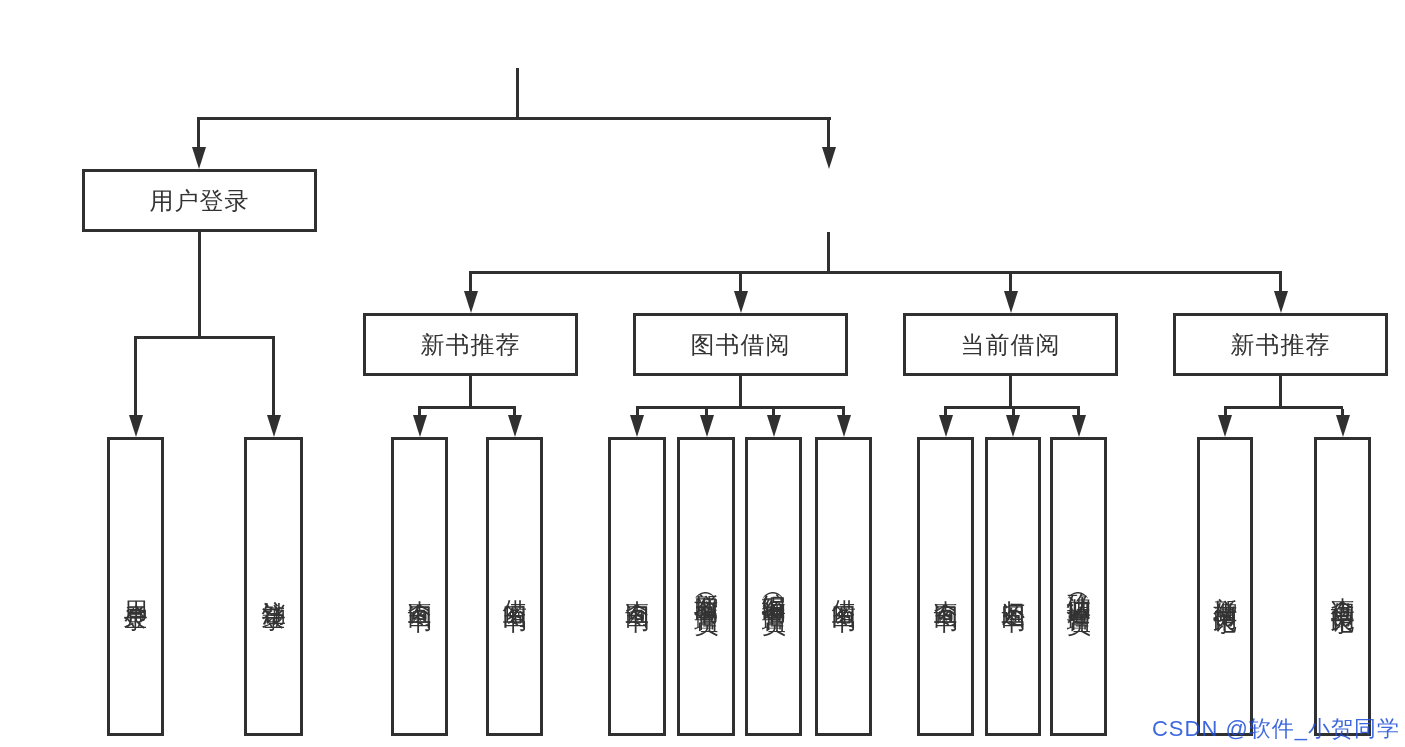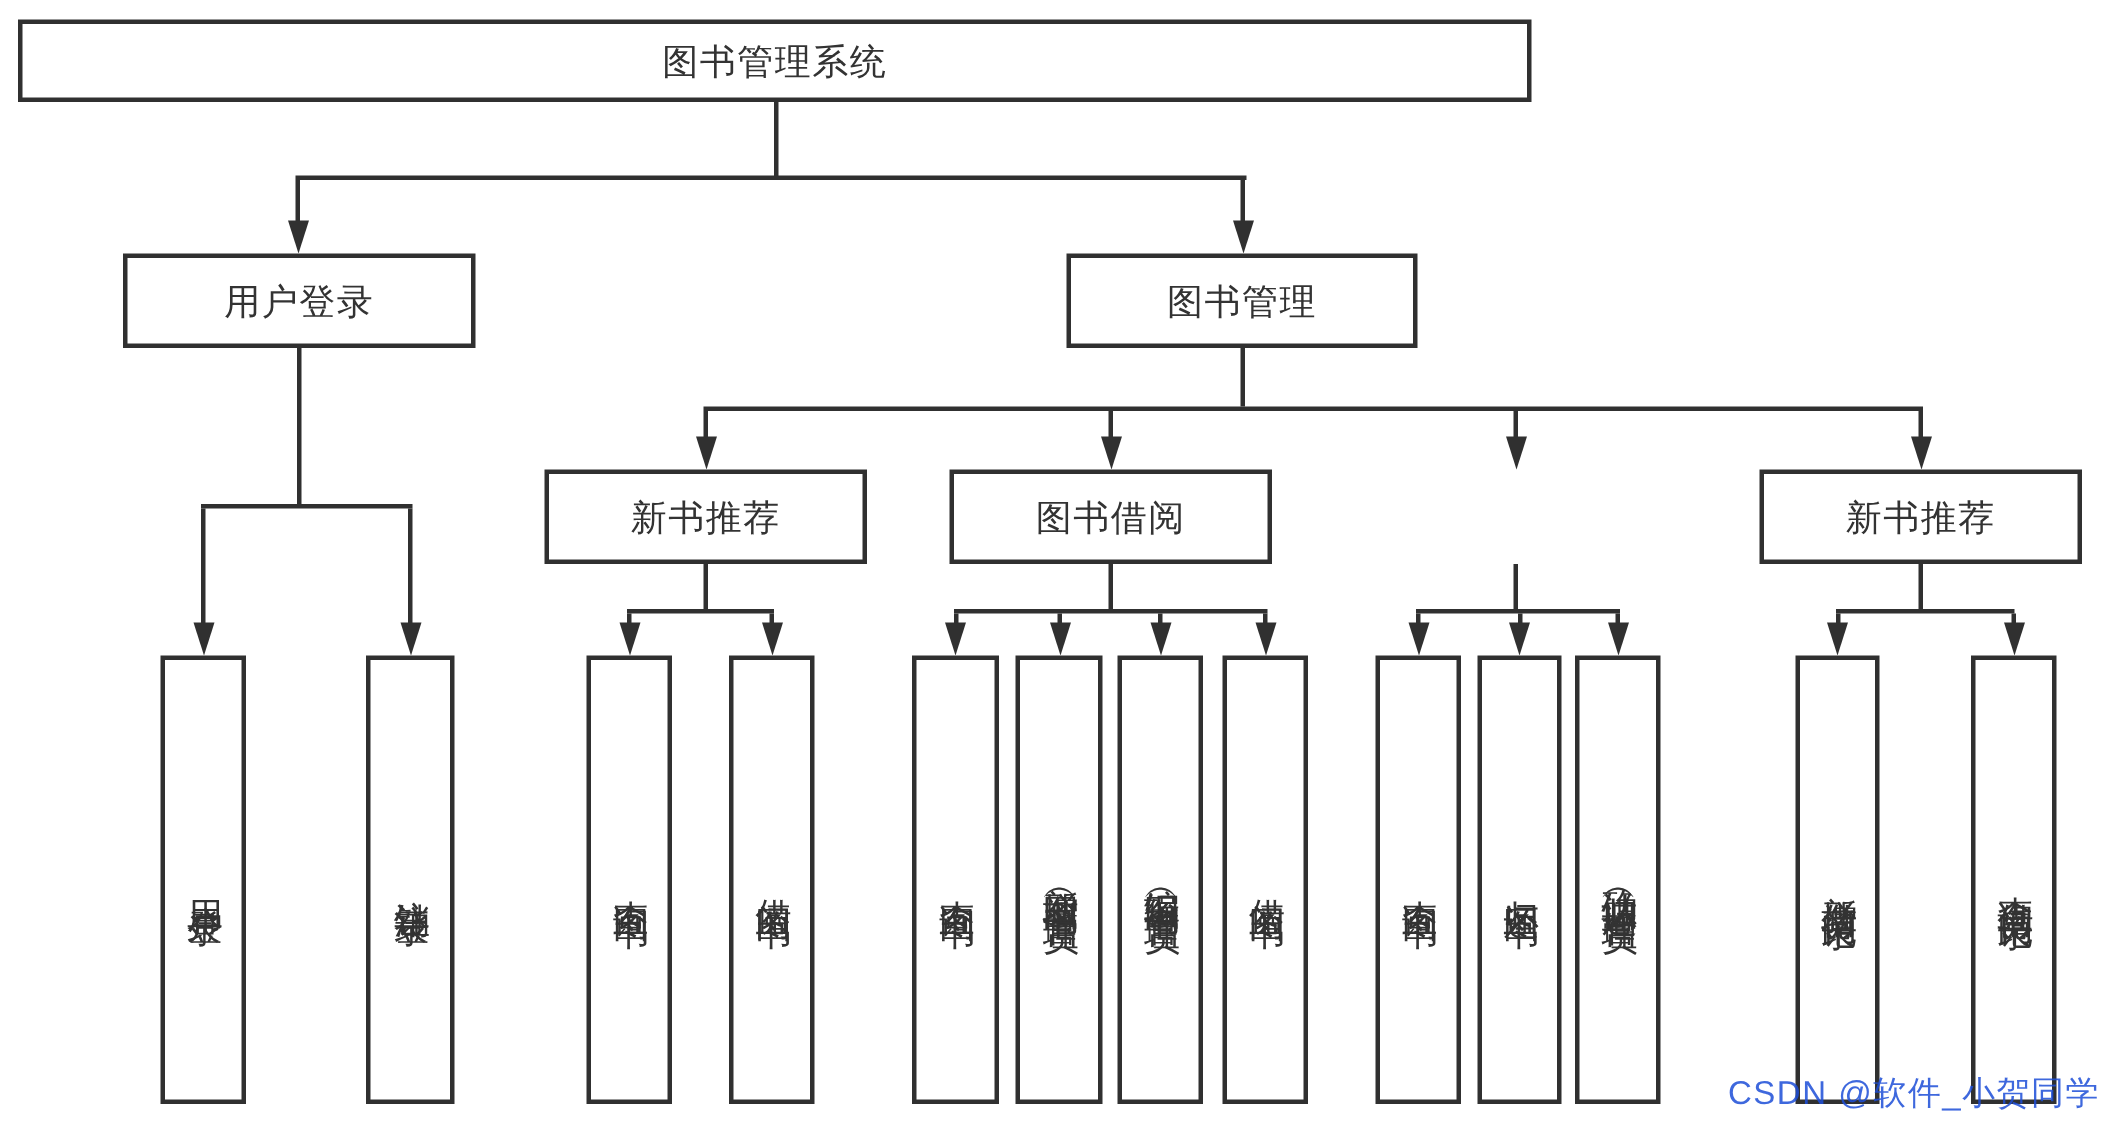--- a/index.html
+++ b/index.html
@@ -29,31 +29,29 @@
     position:absolute; top:714px; right:5px; z-index:5;
     font-size:22px; color:#1d4ed8; opacity:0.85; letter-spacing:1px;
     white-space:nowrap;
   }
 </style>
 </head>
 <body>
 
 <div class="canvas">
 
-  <div class="node" style="left:12px;top:13px;width:1009px;height:55px">图书管理系统</div>
 
   <div class="vline" style="left:515.5px;top:68px;width:3px;height:50px"></div>
   <div class="hline" style="left:197px;top:117px;width:634px;height:3px"></div>
   <div class="vline" style="left:197px;top:120px;width:3px;height:28px"></div>
   <div class="arrow" style="left:191.5px;top:147px"></div>
   <div class="vline" style="left:827px;top:120px;width:3px;height:28px"></div>
   <div class="arrow" style="left:821.5px;top:147px"></div>
 
   <div class="node" style="left:82px;top:169px;width:235px;height:63px">用户登录</div>
-  <div class="node" style="left:711px;top:169px;width:234px;height:63px">图书管理</div>
 
   <div class="vline" style="left:198px;top:232px;width:3px;height:104px"></div>
   <div class="hline" style="left:134px;top:336px;width:141px;height:3px"></div>
   <div class="vline" style="left:134px;top:339px;width:3px;height:77px"></div>
   <div class="arrow" style="left:128.5px;top:415px"></div>
   <div class="vline" style="left:272px;top:339px;width:3px;height:77px"></div>
   <div class="arrow" style="left:266.5px;top:415px"></div>
 
   <div class="vline" style="left:826.5px;top:232px;width:3px;height:39px"></div>
   <div class="hline" style="left:469px;top:271px;width:813px;height:3px"></div>
@@ -61,20 +59,21 @@
   <div class="arrow" style="left:463.5px;top:291px"></div>
   <div class="vline" style="left:739px;top:274px;width:3px;height:18px"></div>
   <div class="arrow" style="left:733.5px;top:291px"></div>
   <div class="vline" style="left:1009px;top:274px;width:3px;height:18px"></div>
   <div class="arrow" style="left:1003.5px;top:291px"></div>
   <div class="vline" style="left:1279px;top:274px;width:3px;height:18px"></div>
   <div class="arrow" style="left:1273.5px;top:291px"></div>
 
   <div class="node" style="left:363px;top:313px;width:215px;height:63px">新书推荐</div>
   <div class="node" style="left:633px;top:313px;width:215px;height:63px">图书借阅</div>
+  <div class="node" style="left:903px;top:313px;width:215px;height:63px">当前借阅</div>
   <div class="node" style="left:1173px;top:313px;width:215px;height:63px">新书推荐</div>
 
   <div class="vline" style="left:469px;top:376px;width:3px;height:30px"></div>
   <div class="hline" style="left:418px;top:406px;width:98px;height:3px"></div>
   <div class="vline" style="left:418px;top:409px;width:3px;height:8px"></div>
   <div class="arrow" style="left:412.5px;top:415px"></div>
   <div class="vline" style="left:513px;top:409px;width:3px;height:8px"></div>
   <div class="arrow" style="left:507.5px;top:415px"></div>
 
   <div class="vline" style="left:739px;top:376px;width:3px;height:30px"></div>

